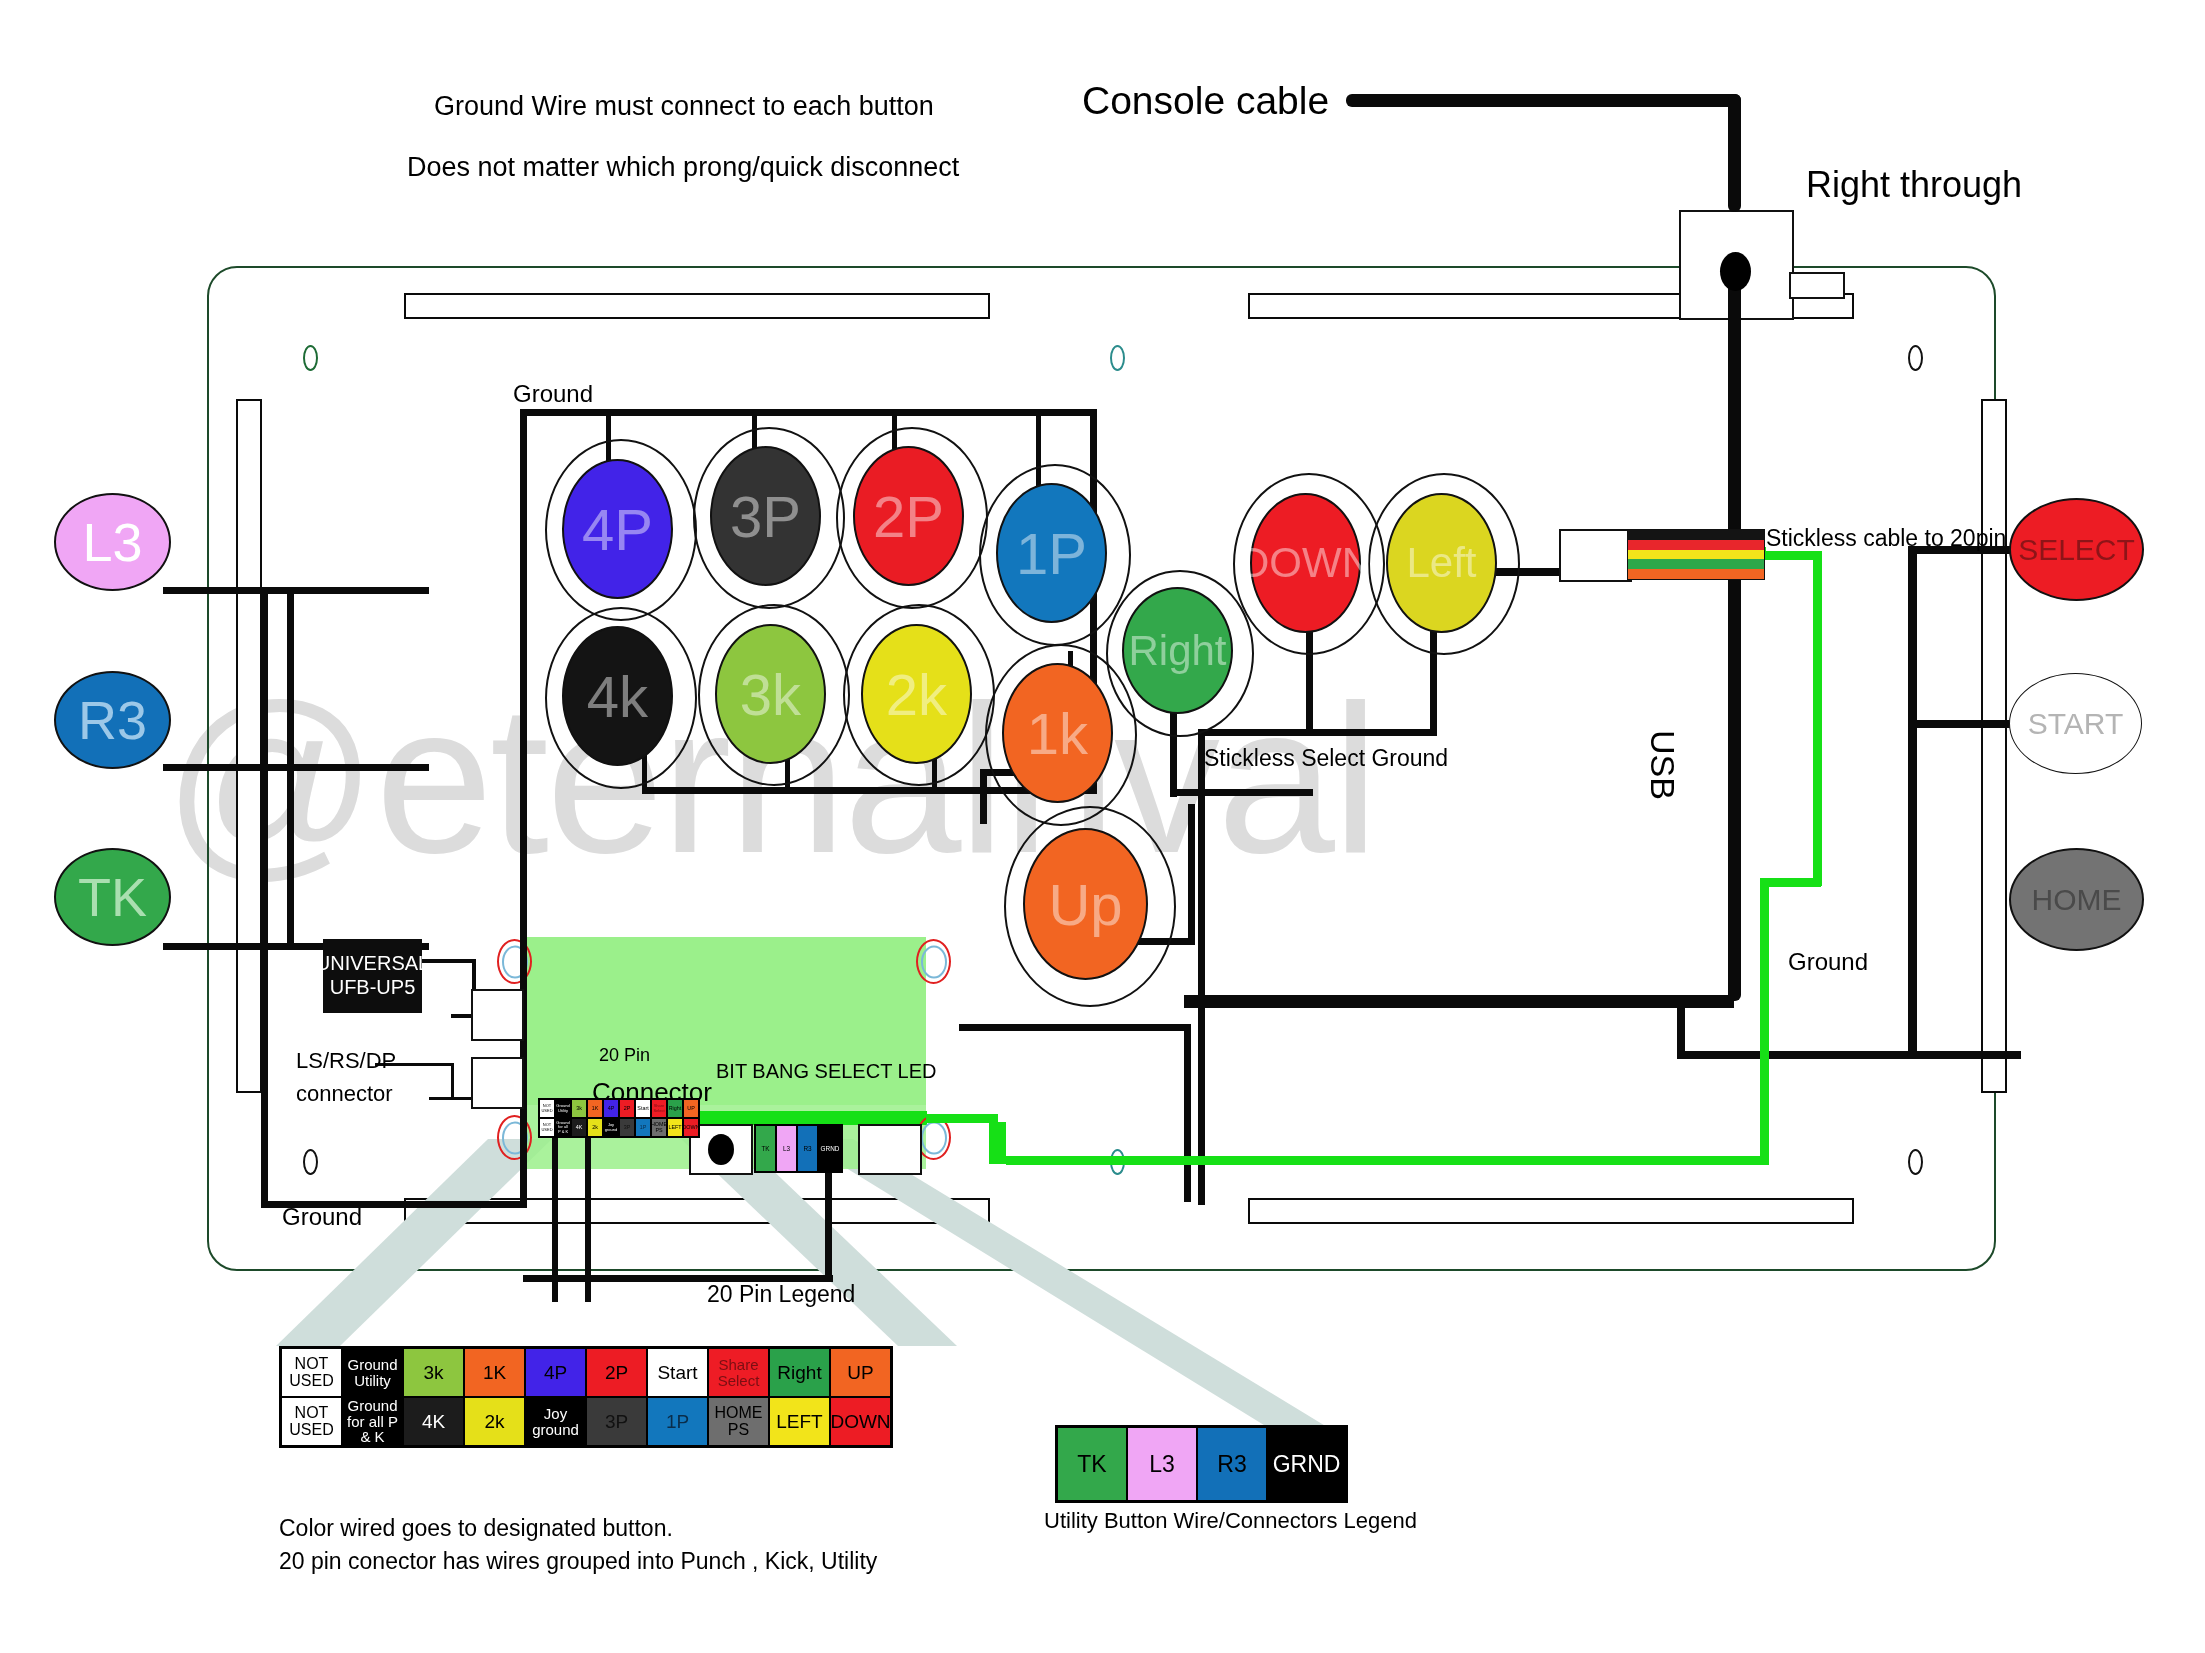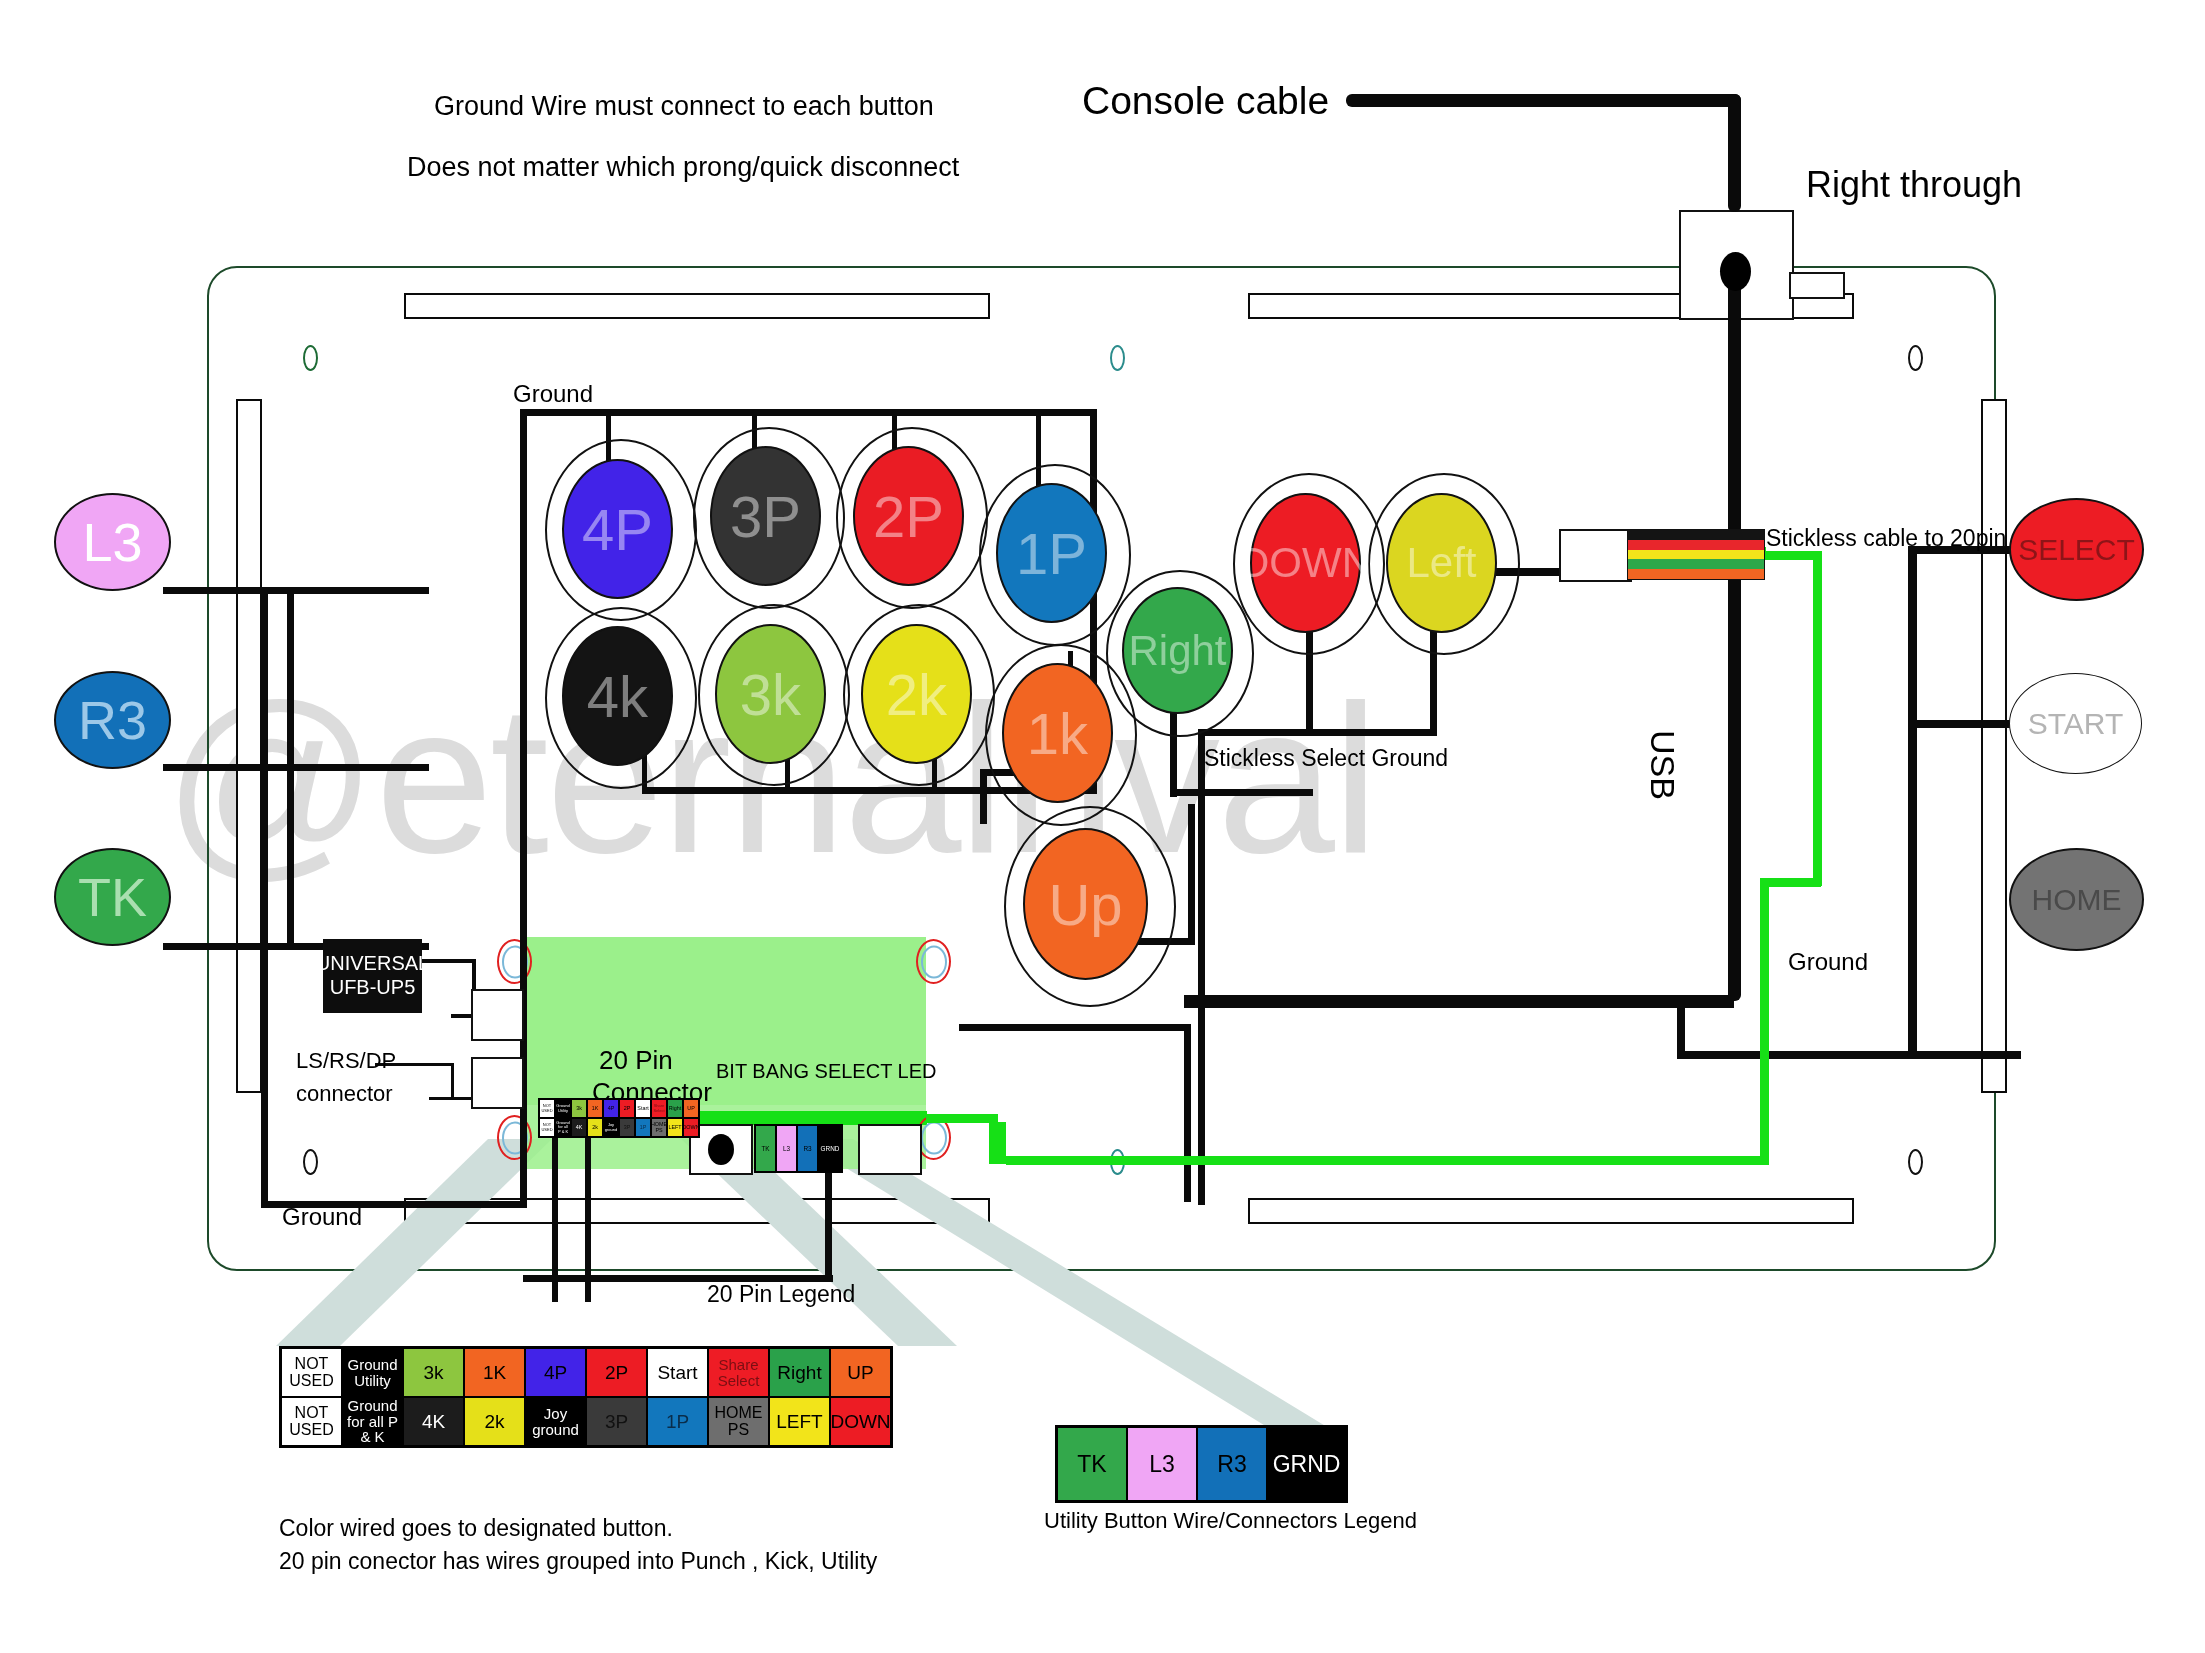--- a/index.html
+++ b/index.html
@@ -121,21 +121,21 @@
   <div class="mountring" style="left:916px;top:939px;width:31px;height:41px;">
       <i></i>
     </div>
   <div class="mountring" style="left:497px;top:1115px;width:31px;height:41px;">
       <i></i>
     </div>
   <div class="mountring" style="left:916px;top:1115px;width:31px;height:41px;">
       <i></i>
     </div>
 
-  <div class="lbl" style="left:599px;top:1045px;font-size:26px;">20 Pin</div>
+  <div class="lbl" style="left:599px;top:1045px;font-size:18px;">20 Pin</div>
   <div class="lbl" style="left:592px;top:1077px;font-size:26px;">Connector</div>
   <div class="lbl" style="left:716px;top:1060px;font-size:20px;">BIT BANG SELECT LED</div>
 
   <div class="ring" style="left:545px;top:439px;width:148px;height:178px;"></div>
   <div class="ring" style="left:693px;top:427px;width:148px;height:178px;"></div>
   <div class="ring" style="left:836px;top:427px;width:148px;height:178px;"></div>
   <div class="ring" style="left:979px;top:464px;width:148px;height:178px;"></div>
   <div class="ring" style="left:545px;top:607px;width:148px;height:178px;"></div>
   <div class="ring" style="left:698px;top:604px;width:148px;height:178px;"></div>
   <div class="ring" style="left:843px;top:604px;width:148px;height:178px;"></div>

